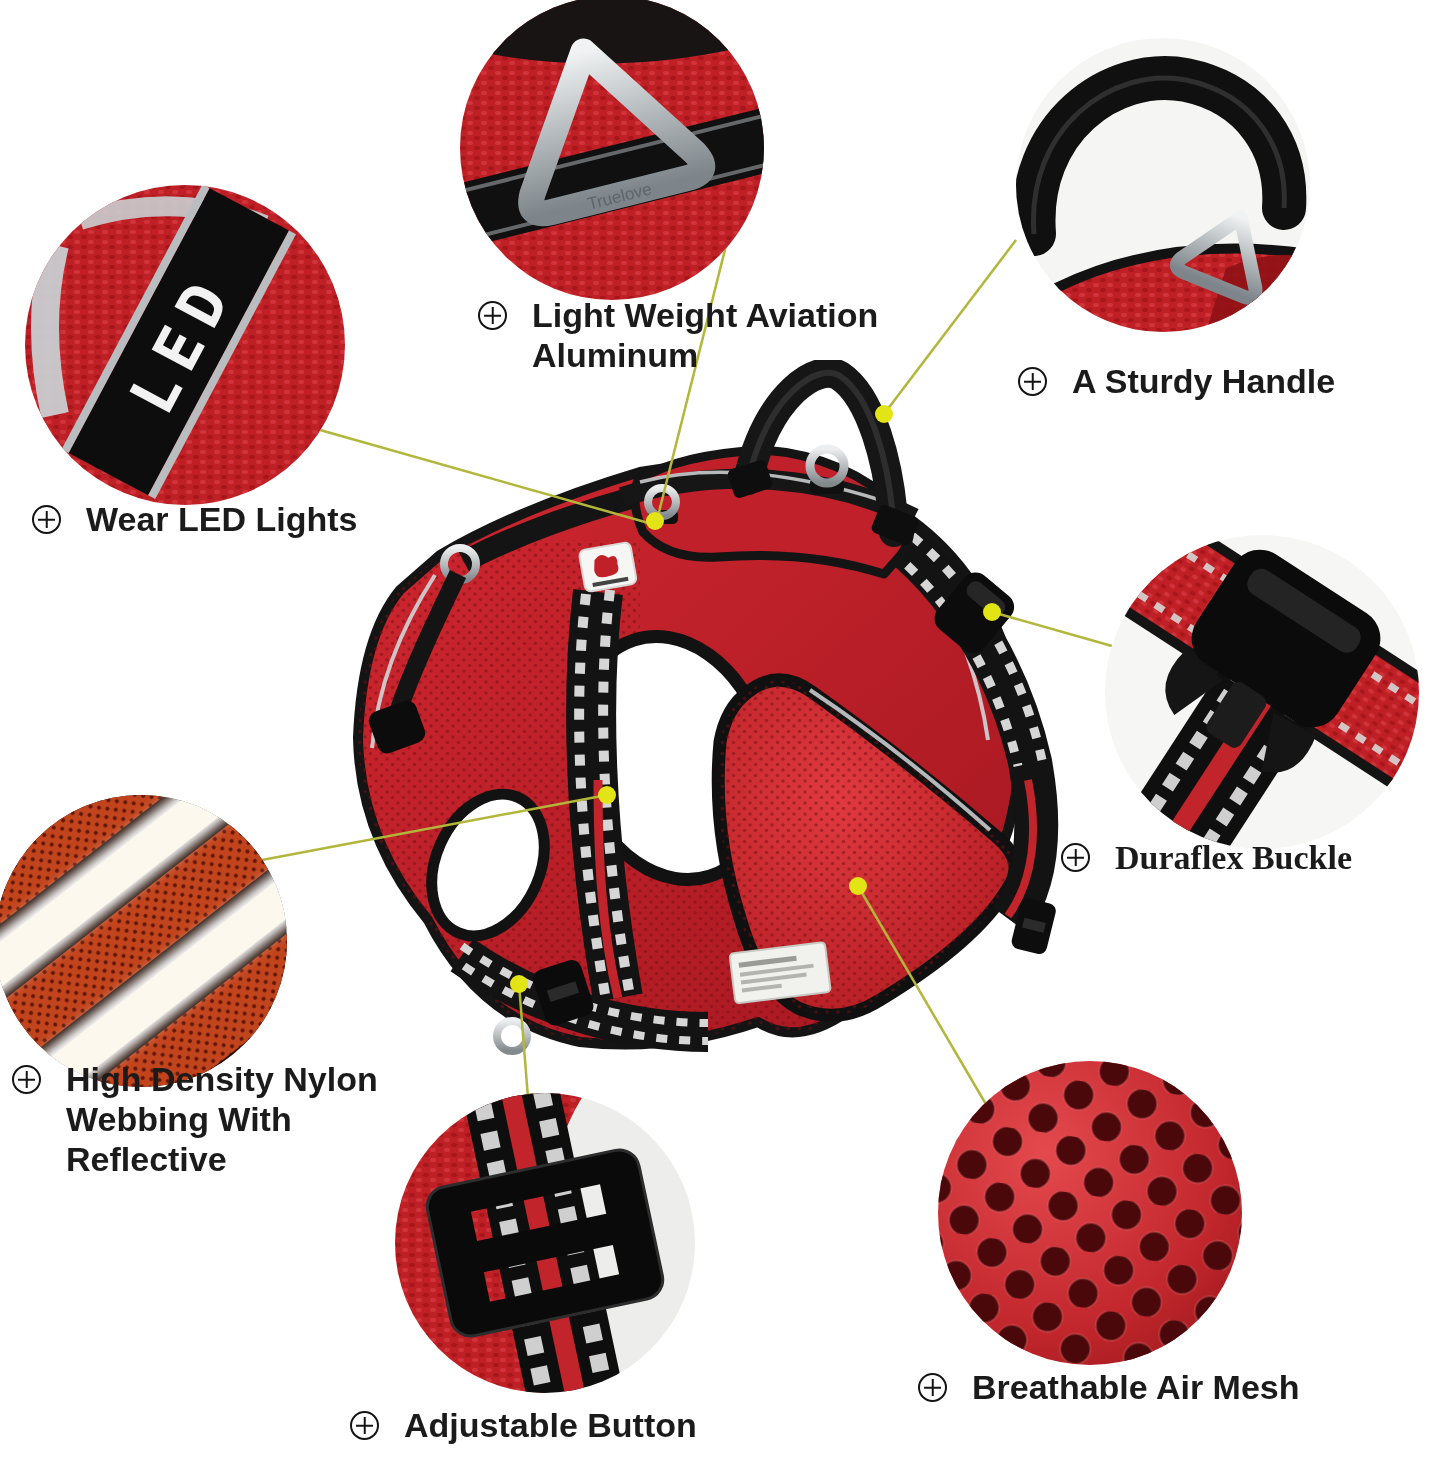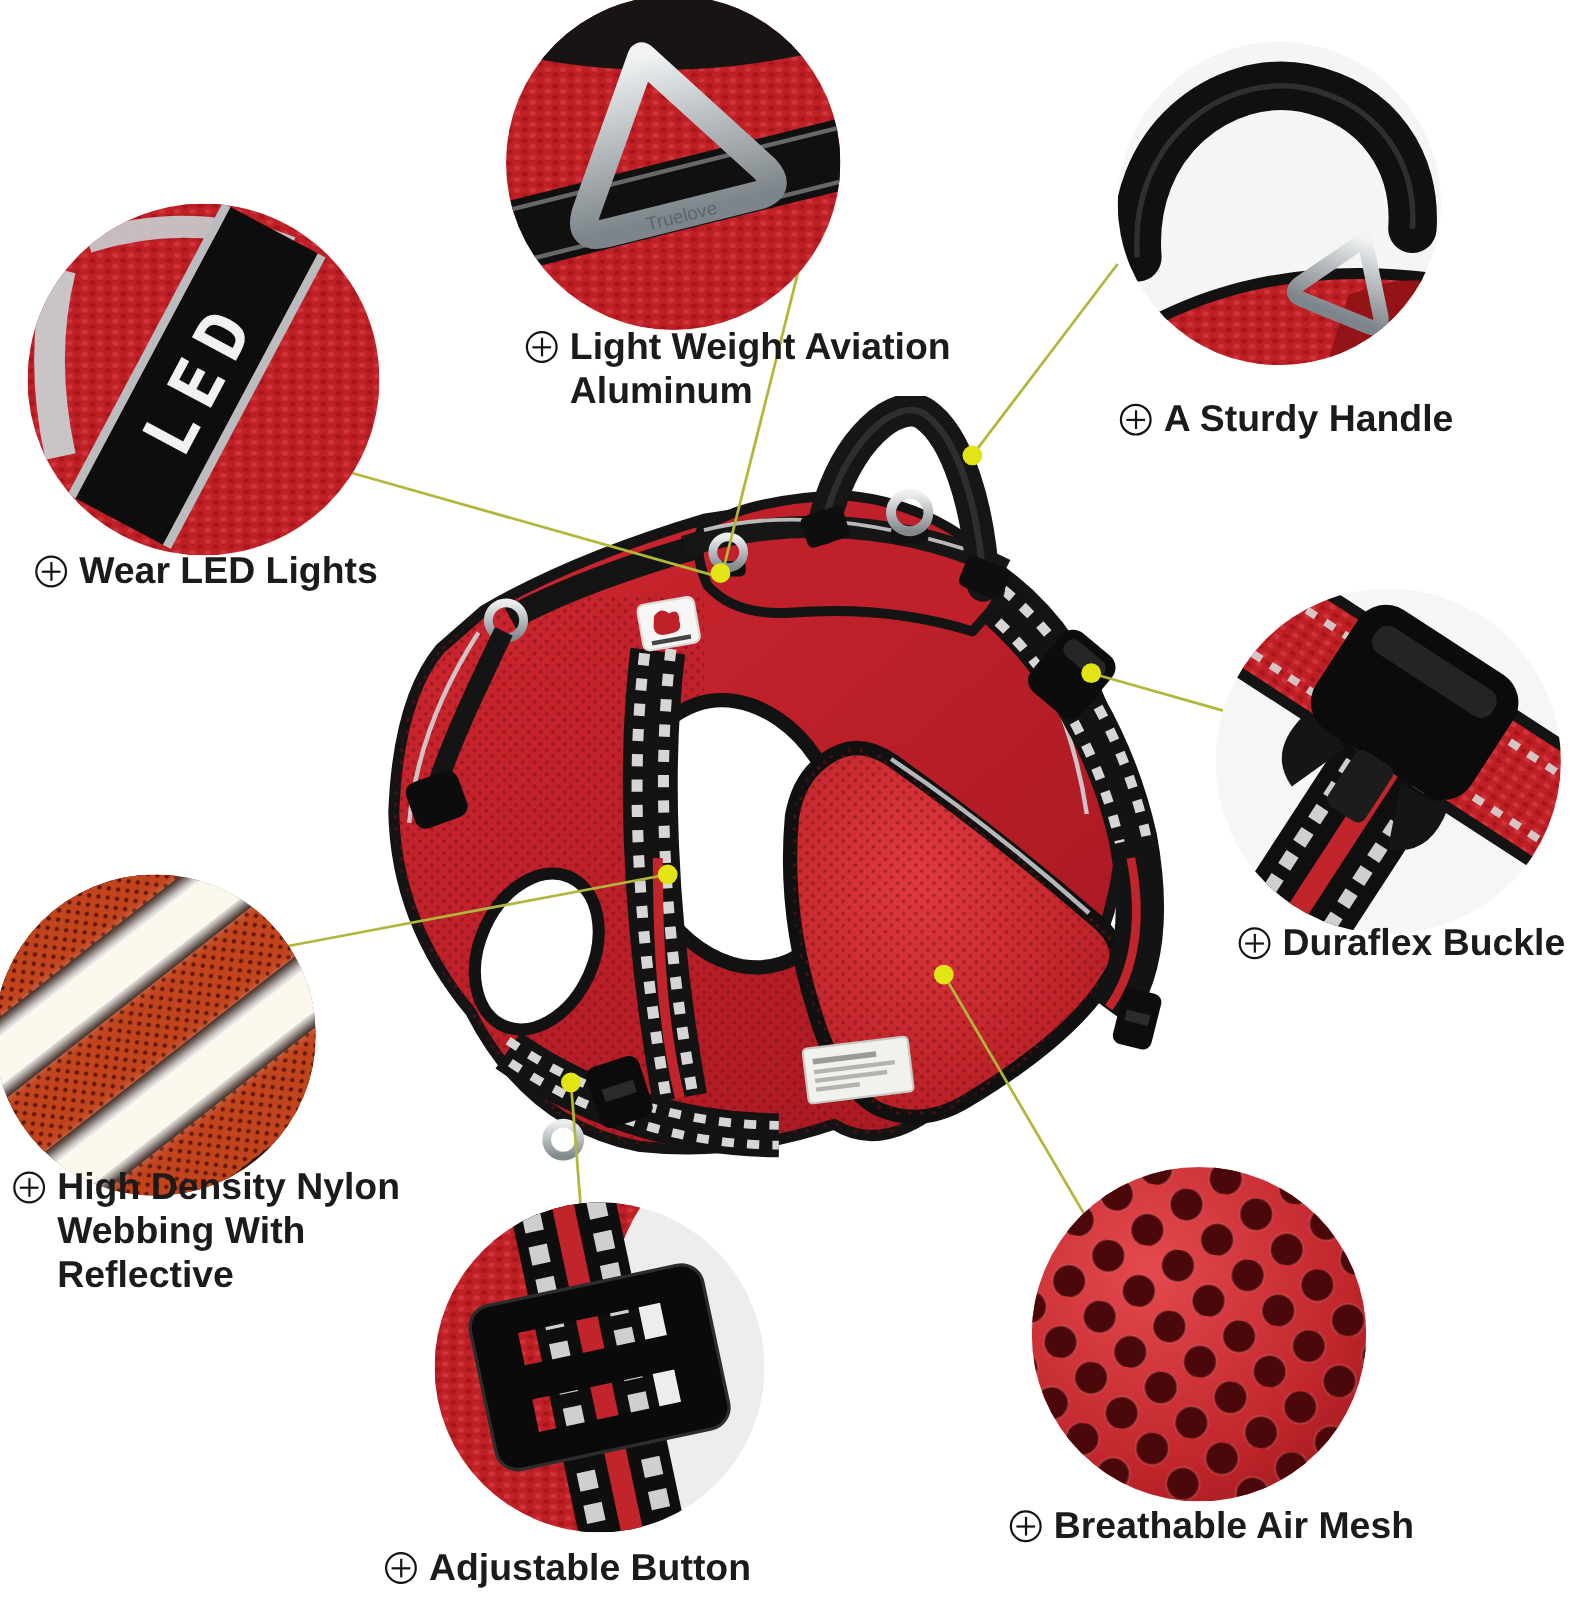--- a/index.html
+++ b/index.html
@@ -17,36 +17,36 @@
   .circle svg { display: block; }
   .c-alu { left: 460px; top: -4px;  width: 304px; height: 304px; }
   .c-hnd { left: 1016px; top: 38px; width: 294px; height: 294px; }
   .c-led { left: 25px;  top: 185px; width: 320px; height: 320px; }
   .c-bkl { left: 1105px; top: 535px; width: 314px; height: 314px; }
   .c-wbg { left: -5px; top: 795px; width: 292px; height: 292px; }
   .c-adj { left: 395px; top: 1093px; width: 300px; height: 300px; }
   .c-msh { left: 938px; top: 1061px; width: 304px; height: 304px; }
 
   .label {
-    position: absolute; z-index: 4; display: flex; gap: 11px;
+    position: absolute; z-index: 4; display: flex; gap: 25px;
     color: #1b1b1b; font-weight: 700; font-size: 34px; line-height: 1.17;
   }
   .label .text { white-space: pre-line; }
   .plus-icon {
     position: relative; flex: 0 0 auto; width: 29px; height: 29px;
     border: 2.5px solid #141414; border-radius: 50%; margin-top: 5px;
   }
   .plus-icon::before, .plus-icon::after { content: ""; position: absolute; background: #141414; }
   .plus-icon::before { left: 50%; top: 4px; bottom: 4px; width: 2.5px; transform: translateX(-50%); }
   .plus-icon::after  { top: 50%; left: 4px; right: 4px; height: 2.5px; transform: translateY(-50%); }
 
   .l-alu { left: 478px; top: 296px; }
   .l-hnd { left: 1018px; top: 362px; }
   .l-led { left: 32px; top: 500px; }
-  .l-bkl { left: 1126px; top: 838px; }
+  .l-bkl { left: 1061px; top: 838px; font-family: Liberation Serif, serif; }
   .l-wbg { left: 12px; top: 1060px; }
   .l-wbg .text { text-align: left; }
   .l-msh { left: 918px; top: 1368px; text-align: center; }
   .l-adj { left: 350px; top: 1406px; text-align: right; }
 </style>
 </head>
 <body>
 
 <div class="canvas">
 

